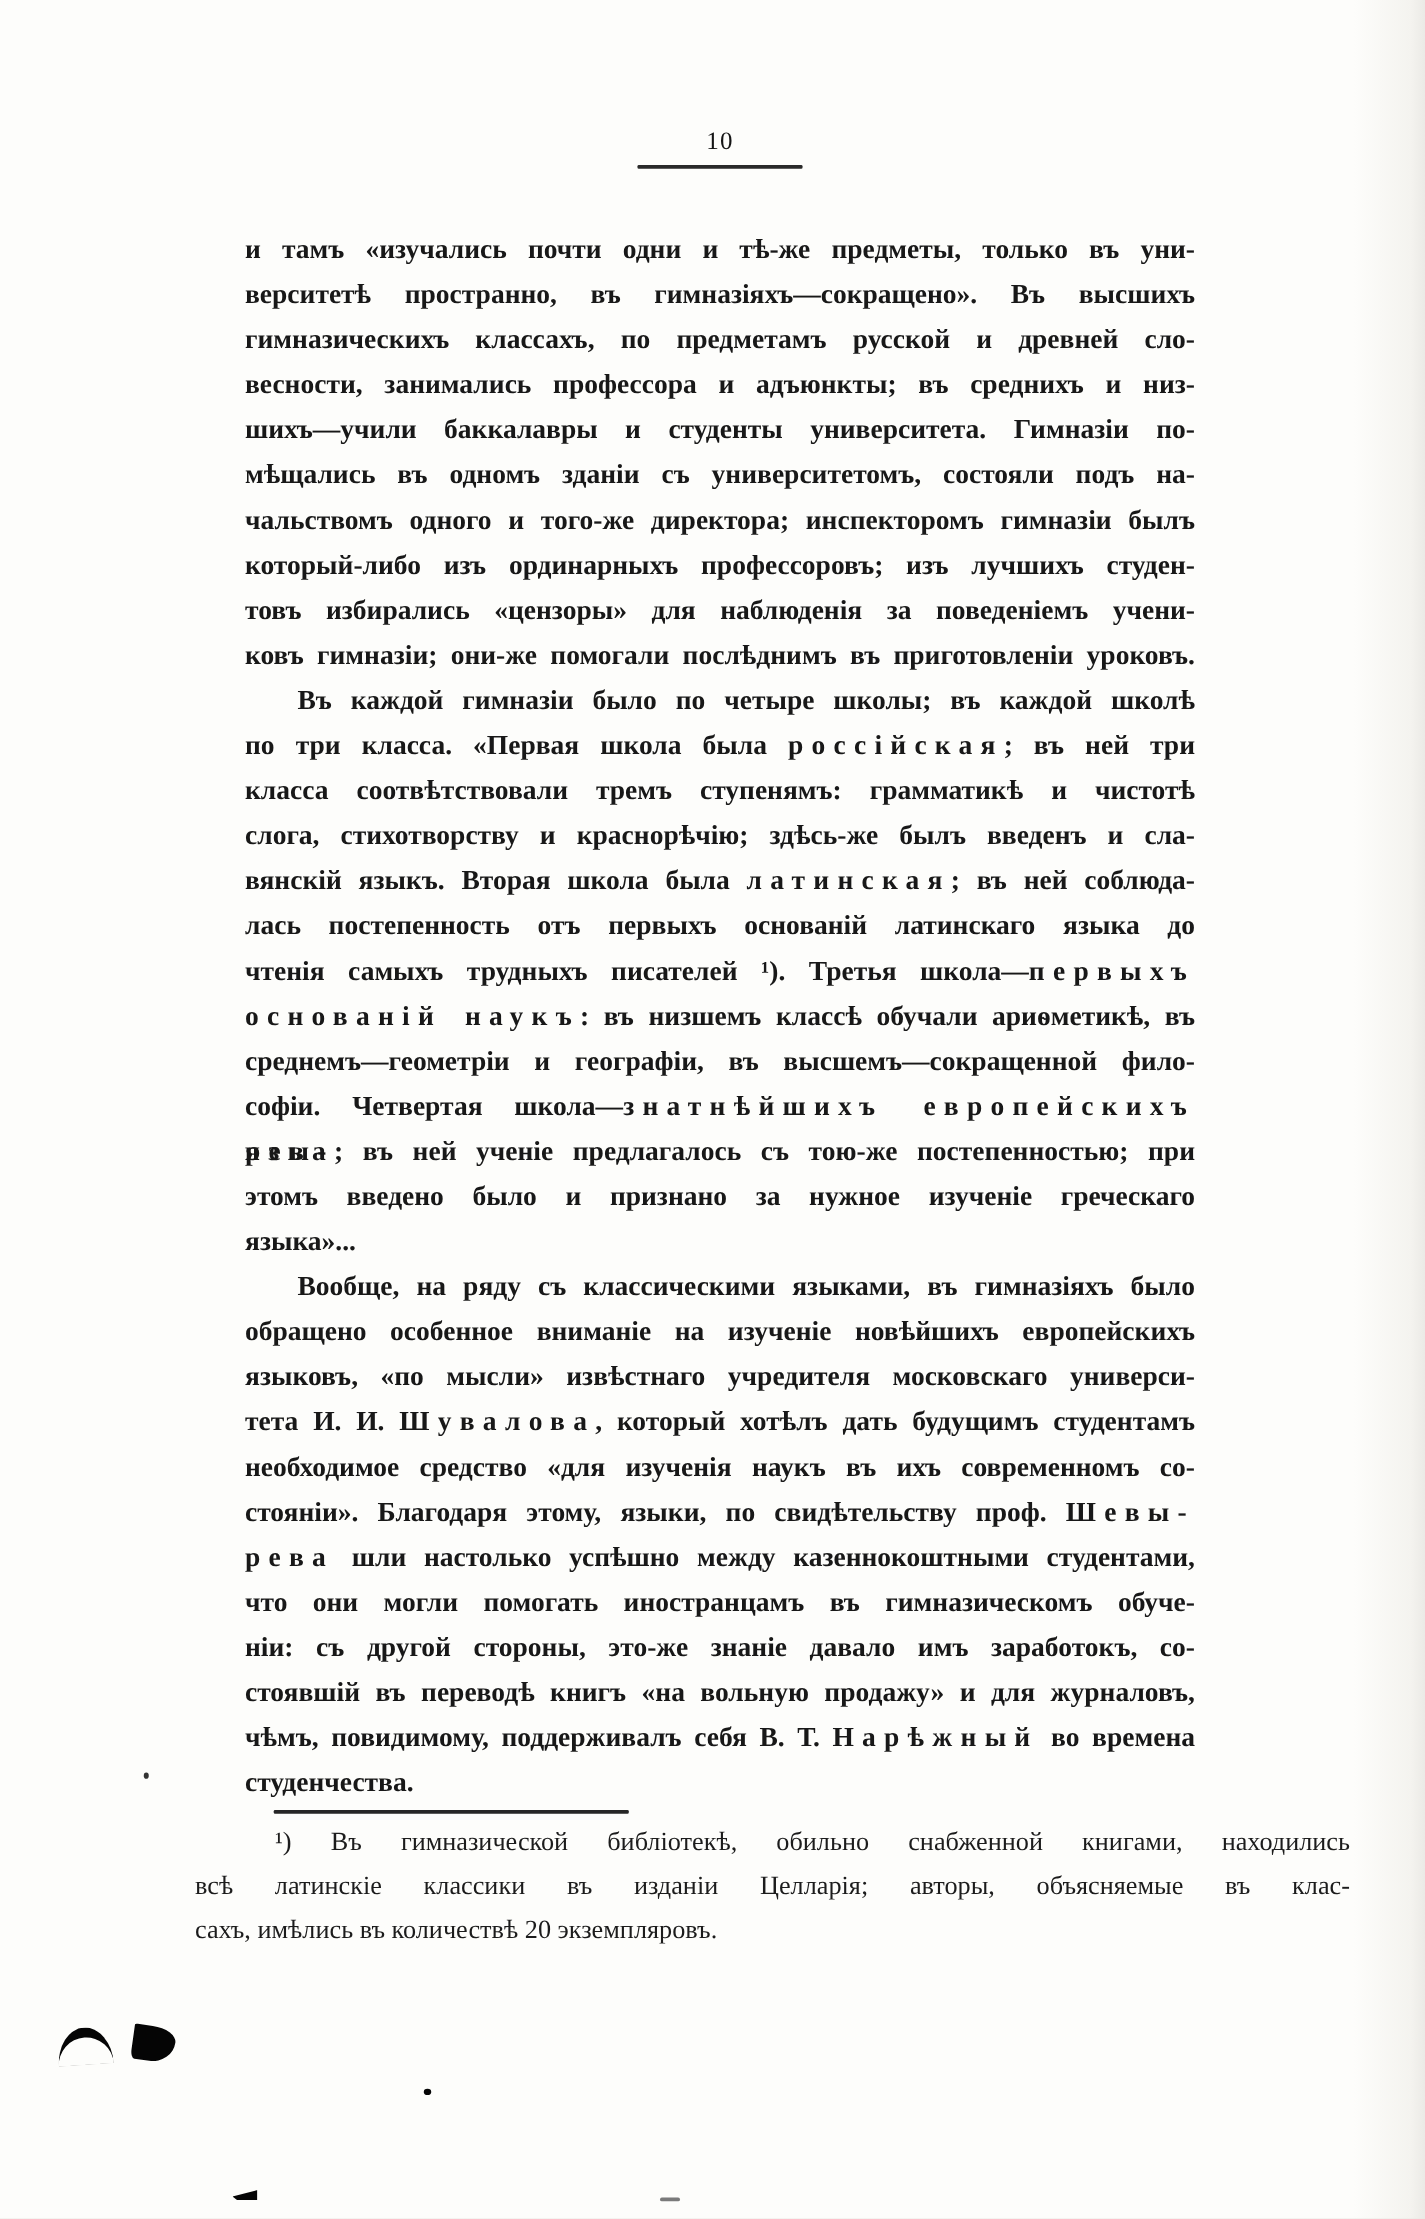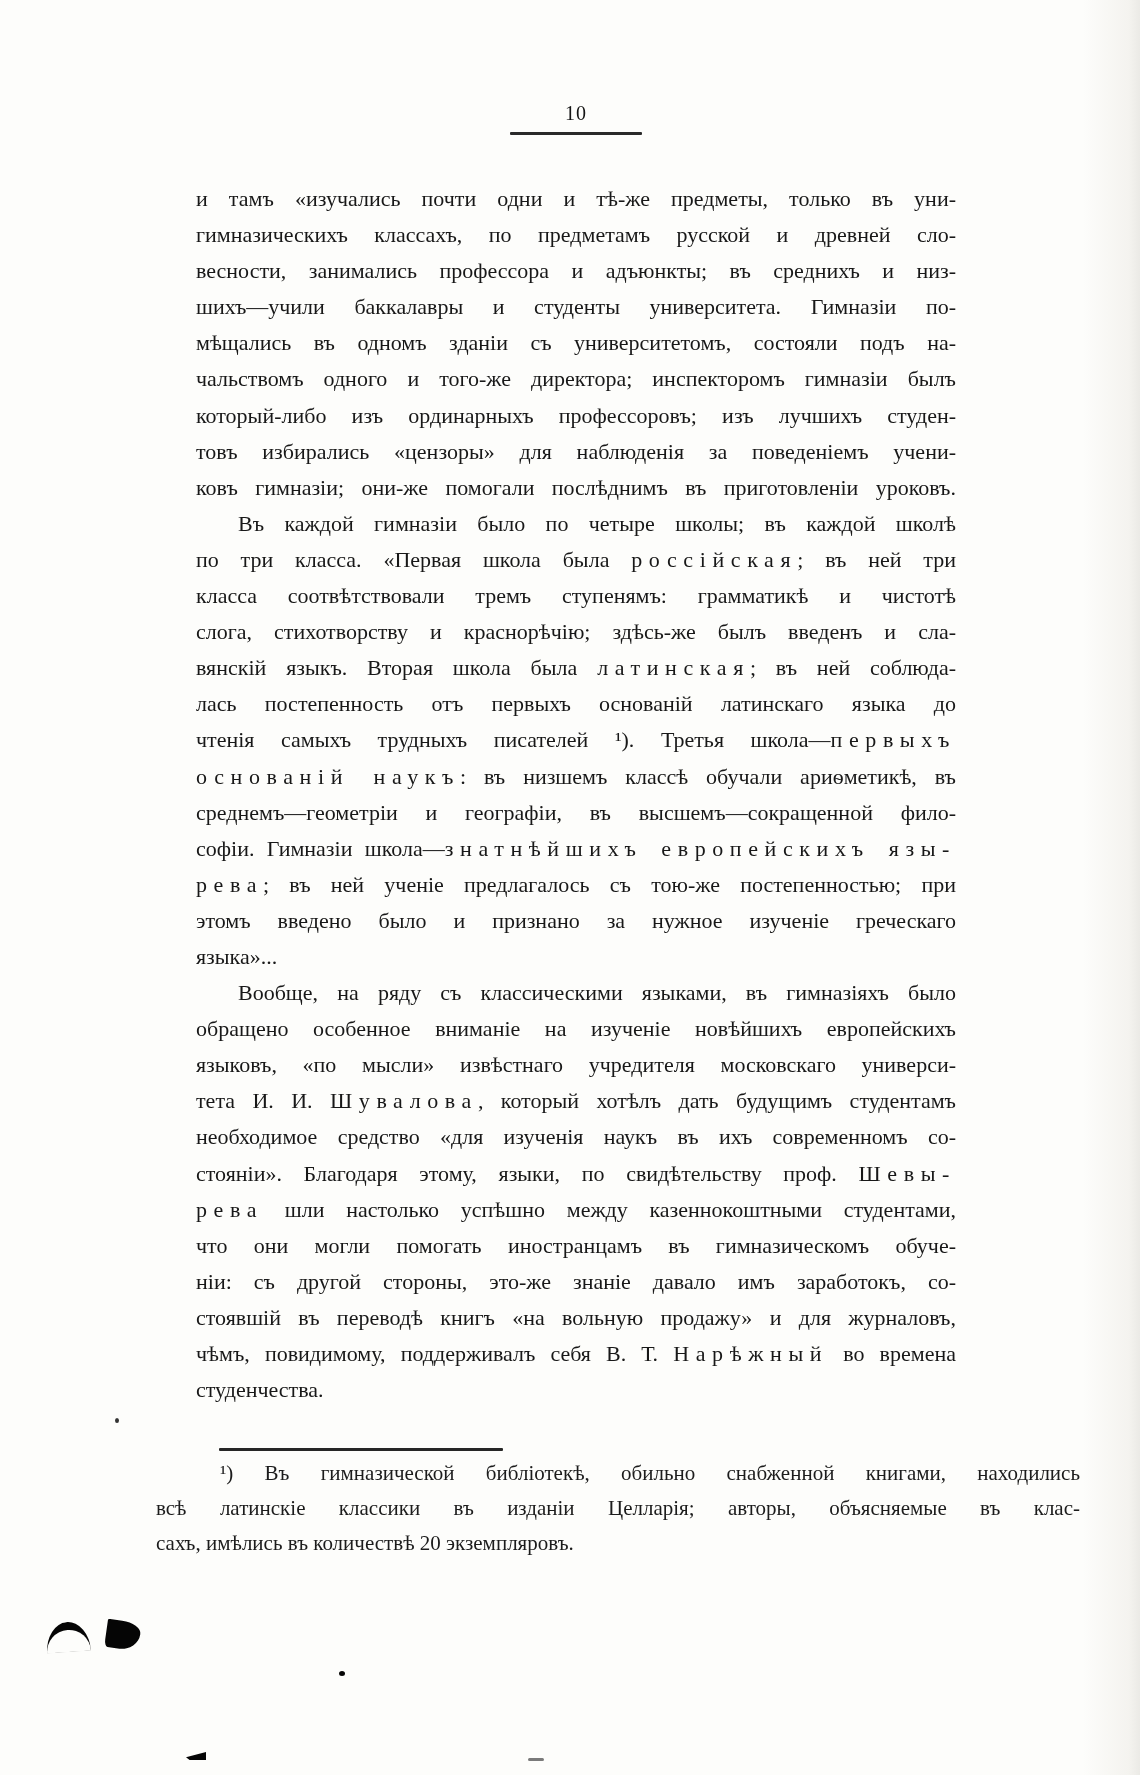--- a/index.html
+++ b/index.html
@@ -19,21 +19,21 @@
   }
   .pagenum{
     font-size:20px;letter-spacing:1px;color:#151515;
   }
   .pagenum-rule{
     width:132px;height:3px;background:#2a2a2a;margin:7px auto 0 auto;
     border-radius:1px;
   }
   .text-block{
     position:absolute;top:181px;left:196px;width:760px;
-    font-size:22px;line-height:36.1px;color:#181818;
+    font-size:22px;line-height:36.1px;color:#181818;font-weight:bold;
   }
   .tline{
     text-align:justify;
     text-align-last:justify;
     -moz-text-align-last:justify;
     white-space:normal;
     height:36.1px;overflow:visible;
   }
   .tline.lastline{text-align-last:left;-moz-text-align-last:left;}
   .tline.indent{text-indent:42px;}
@@ -74,40 +74,41 @@
 <div class="page">
 
   <div class="pagenum-wrap">
     <div class="pagenum">10</div>
     <div class="pagenum-rule"></div>
   </div>
 
   <div class="text-block" id="paragraphs">
       <div>
         <div class="tline">и тамъ «изучались почти одни и тѣ-же предметы, только въ уни-</div>
+        <div class="tline">верситетѣ пространно, въ гимназіяхъ—сокращено». Въ высшихъ</div>
         <div class="tline">гимназическихъ классахъ, по предметамъ русской и древней сло-</div>
         <div class="tline">весности, занимались профессора и адъюнкты; въ среднихъ и низ-</div>
         <div class="tline">шихъ—учили баккалавры и студенты университета. Гимназіи по-</div>
         <div class="tline">мѣщались въ одномъ зданіи съ университетомъ, состояли подъ на-</div>
         <div class="tline">чальствомъ одного и того-же директора; инспекторомъ гимназіи былъ</div>
         <div class="tline">который-либо изъ ординарныхъ профессоровъ; изъ лучшихъ студен-</div>
         <div class="tline">товъ избирались «цензоры» для наблюденія за поведеніемъ учени-</div>
         <div class="tline">ковъ гимназіи; они-же помогали послѣднимъ въ приготовленіи уроковъ.</div>
       </div>
       <div>
         <div class="tline indent">Въ каждой гимназіи было по четыре школы; въ каждой школѣ</div>
         <div class="tline"><span>по три класса. «Первая школа была </span><span class="sp">россійская</span><span>; въ ней три</span></div>
         <div class="tline">класса соотвѣтствовали тремъ ступенямъ: грамматикѣ и чистотѣ</div>
         <div class="tline">слога, стихотворству и краснорѣчію; здѣсь-же былъ введенъ и сла-</div>
         <div class="tline"><span>вянскій языкъ. Вторая школа была </span><span class="sp">латинская</span><span>; въ ней соблюда-</span></div>
         <div class="tline">лась постепенность отъ первыхъ основаній латинскаго языка до</div>
         <div class="tline"><span>чтенія самыхъ трудныхъ писателей ¹). Третья школа—</span><span class="sp">первыхъ</span></div>
         <div class="tline"><span class="sp">основаній наукъ</span><span>: въ низшемъ классѣ обучали ариѳметикѣ, въ</span></div>
         <div class="tline">среднемъ—геометріи и географіи, въ высшемъ—сокращенной фило-</div>
-        <div class="tline"><span>софіи. Гимназіи школа—</span><span class="sp">знатнѣйшихъ европейскихъ язы-</span></div>
+        <div class="tline"><span>софіи. Четвертая школа—</span><span class="sp">знатнѣйшихъ европейскихъ язы-</span></div>
         <div class="tline"><span class="sp">рева</span><span>; въ ней ученіе предлагалось съ тою-же постепенностью; при</span></div>
         <div class="tline">этомъ введено было и признано за нужное изученіе греческаго</div>
         <div class="tline lastline">языка»...</div>
       </div>
       <div>
         <div class="tline indent">Вообще, на ряду съ классическими языками, въ гимназіяхъ было</div>
         <div class="tline">обращено особенное вниманіе на изученіе новѣйшихъ европейскихъ</div>
         <div class="tline">языковъ, «по мысли» извѣстнаго учредителя московскаго универси-</div>
         <div class="tline"><span>тета И. И. </span><span class="sp">Шувалова</span><span>, который хотѣлъ дать будущимъ студентамъ</span></div>
         <div class="tline">необходимое средство «для изученія наукъ въ ихъ современномъ со-</div>

